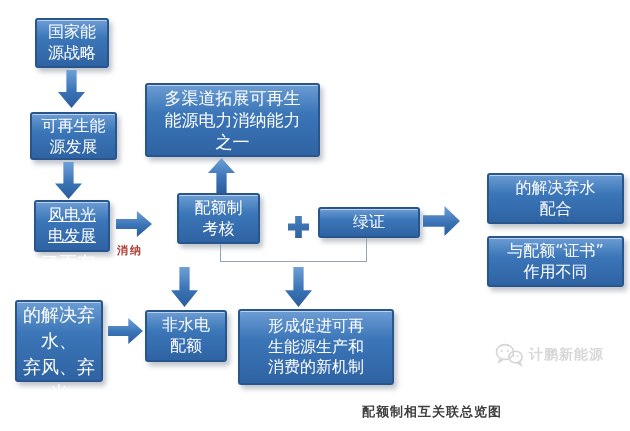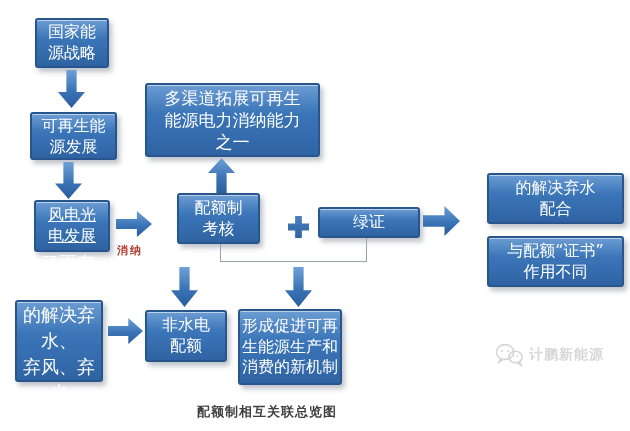--- a/index.html
+++ b/index.html
@@ -45,22 +45,22 @@
   }
   
   .watermark{
     position:absolute;left:494px;top:342px;
     display:flex;align-items:center;gap:5px;
     color:#d8d8d8;font-size:14px;font-weight:bold;letter-spacing:1px;
     user-select:none;
   }
   
   .caption{
-    position:absolute;left:16px;top:403px;width:502px;
-    text-align:center;
+    position:absolute;left:0;top:403px;width:502px;
+    text-align:right;
     color:#3f3f3f;font-size:13px;font-weight:bold;letter-spacing:1px;
   }
 </style>
 </head>
 <body>
 
 <div id="canvas">
 
   <div class="bx" style="left:35px;top:18px;width:74px;height:50px;">
     <span class="t">国家能
@@ -132,21 +132,21 @@
 等问题</span>
   </div>
 
   <div class="arr a-right" style="left:108px;top:318px;width:35px;height:26px;"></div>
 
   <div class="bx" style="left:145px;top:310px;width:82px;height:52px;">
     <span class="t">非水电
 配额</span>
   </div>
 
-  <div class="bx" style="left:238px;top:309px;width:104px;height:76px;font-size:16px;">
+  <div class="bx" style="left:238px;top:309px;width:156px;height:76px;font-size:16px;">
     <span class="t">形成促进可再
 生能源生产和
 消费的新机制</span>
   </div>
 
   <div class="watermark">
     <svg width="30" height="26" viewBox="0 0 30 26">
       <g fill="none" stroke="#d5d5d5" stroke-width="1.6">
         <ellipse cx="11" cy="10" rx="8.6" ry="7.4"></ellipse>
         <path d="M6.5 16.5 L5 20 L9 17.6"></path>

